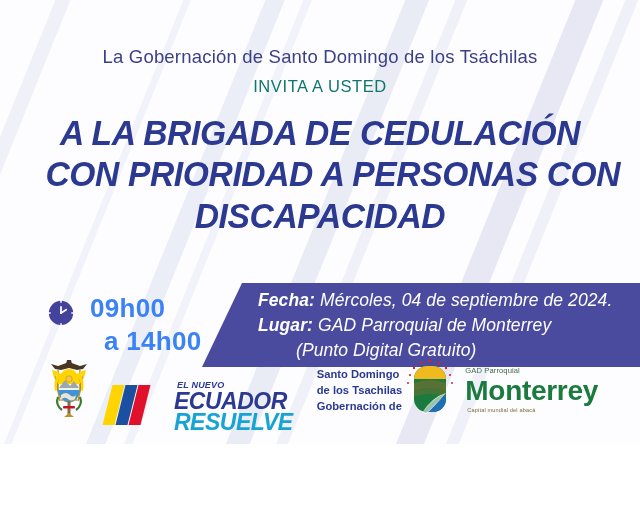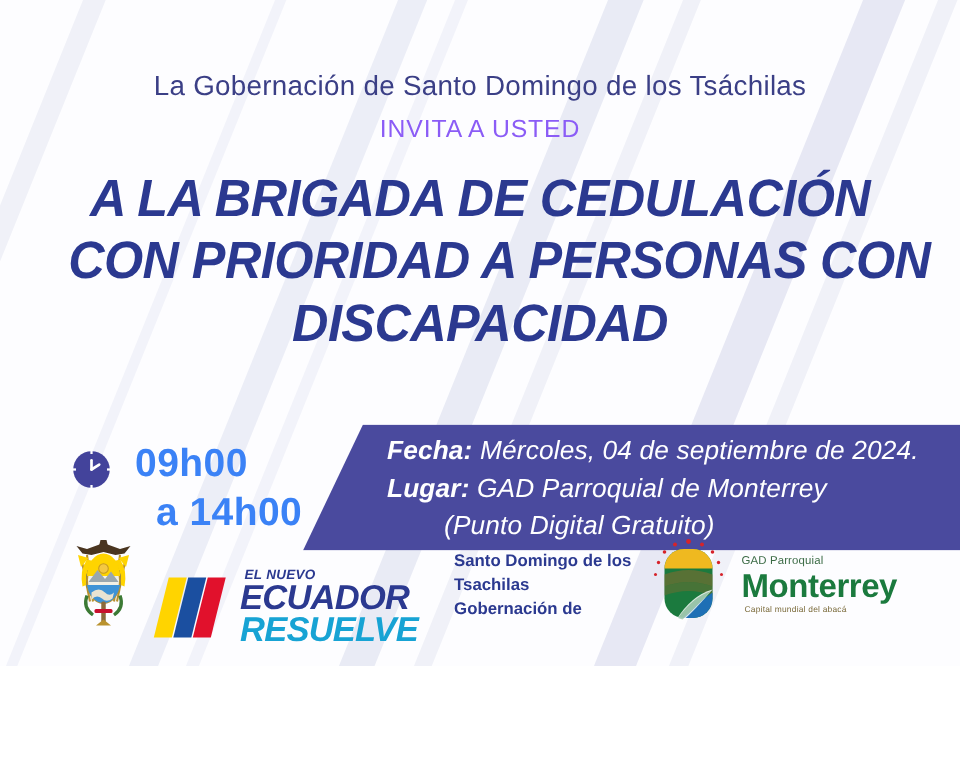--- a/index.html
+++ b/index.html
@@ -57,21 +57,21 @@
   .line-org {
     font-size: 18.5px;
     letter-spacing: .2px;
     color: #3b3f86;
     font-weight: 400;
   }
   .line-invite {
     margin-top: 9px;
     font-size: 16.5px;
     letter-spacing: .6px;
-    color: #8b5cf6;
+    color: #0f766e;
     font-weight: 400;
   }
 
   
   .headline {
     position: absolute;
     top: 112px;
     left: 34px;
     right: 34px;
     text-align: center;
@@ -172,35 +172,35 @@
     line-height: 1;
   }
   .mty-gad {
     font-size: 7.6px;
     color: #3b6b45;
     letter-spacing: .1px;
     margin-bottom: 2px;
     font-weight: 400;
   }
   .mty-name {
-    font-size: 22px;
+    font-size: 28px;
     font-weight: 700;
     color: #1b7a3e;
     letter-spacing: -0.3px;
   }
   .mty-tag {
     font-size: 5.6px;
     color: #7a6a3a;
     letter-spacing: .15px;
     margin-top: 3px;
     margin-left: 2px;
   }
 
   
-  .ec-mark { display: flex; align-items: flex-start; gap: 2px; margin-top: 32px; }
+  .ec-mark { display: flex; align-items: flex-end; gap: 16px; margin-top: 32px; }
   .ec-words {
     display: flex;
     flex-direction: column;
     font-style: italic;
     font-weight: 700;
     line-height: .92;
     letter-spacing: -0.5px;
   }
   .ec-nuevo { font-size: 9px; color: #2b3990; letter-spacing: .2px; margin-bottom: 1px; margin-left: 3px;}
   .ec-ecuador { font-size: 23px; color: #2b3990; }

